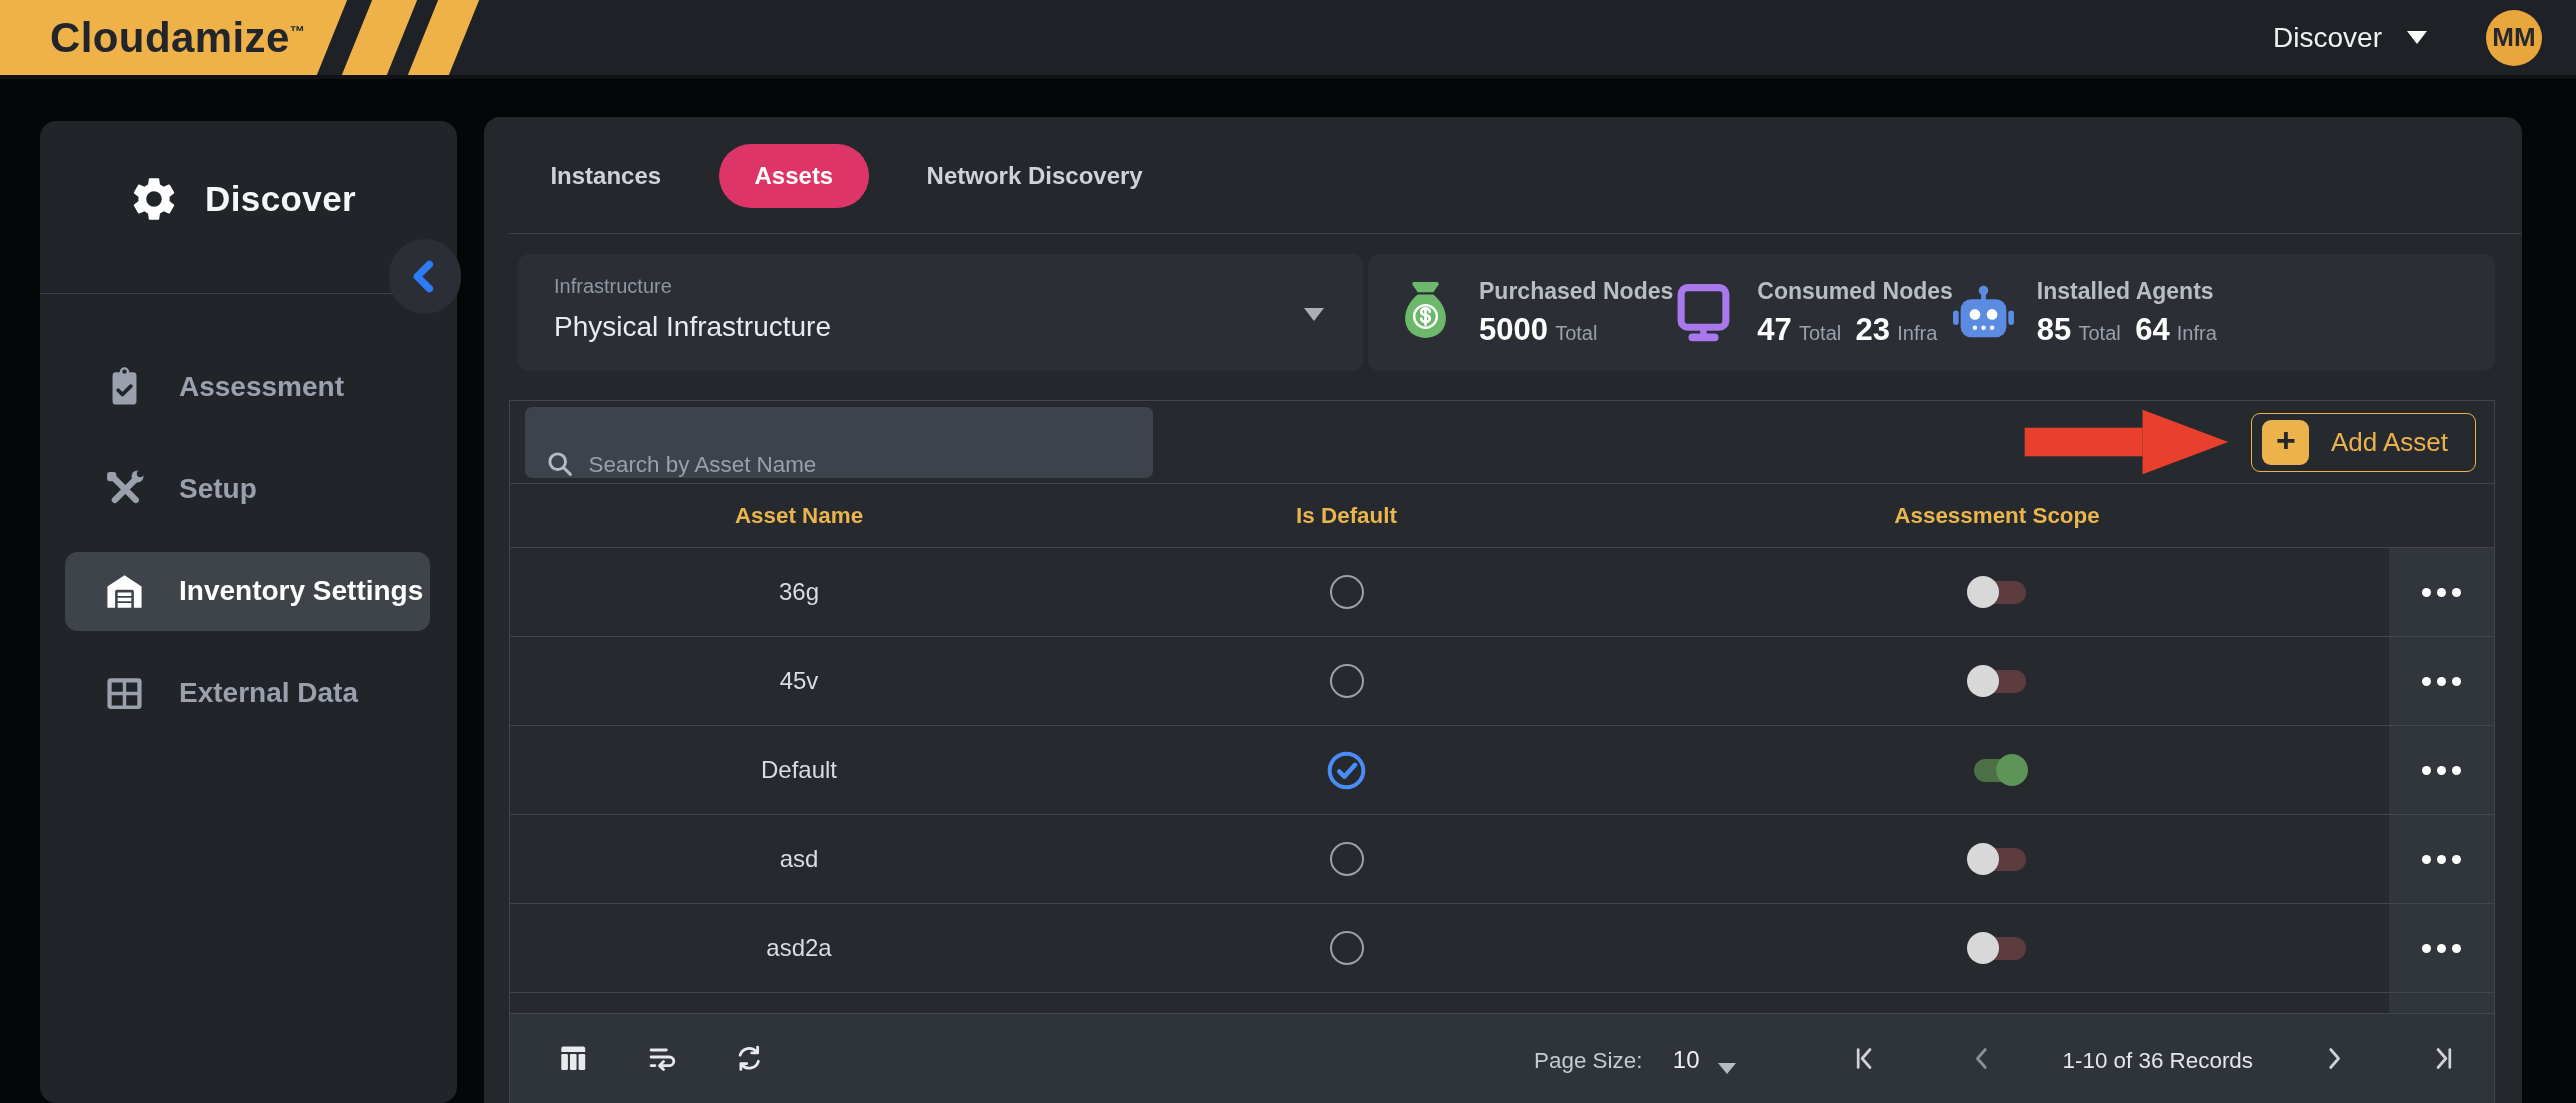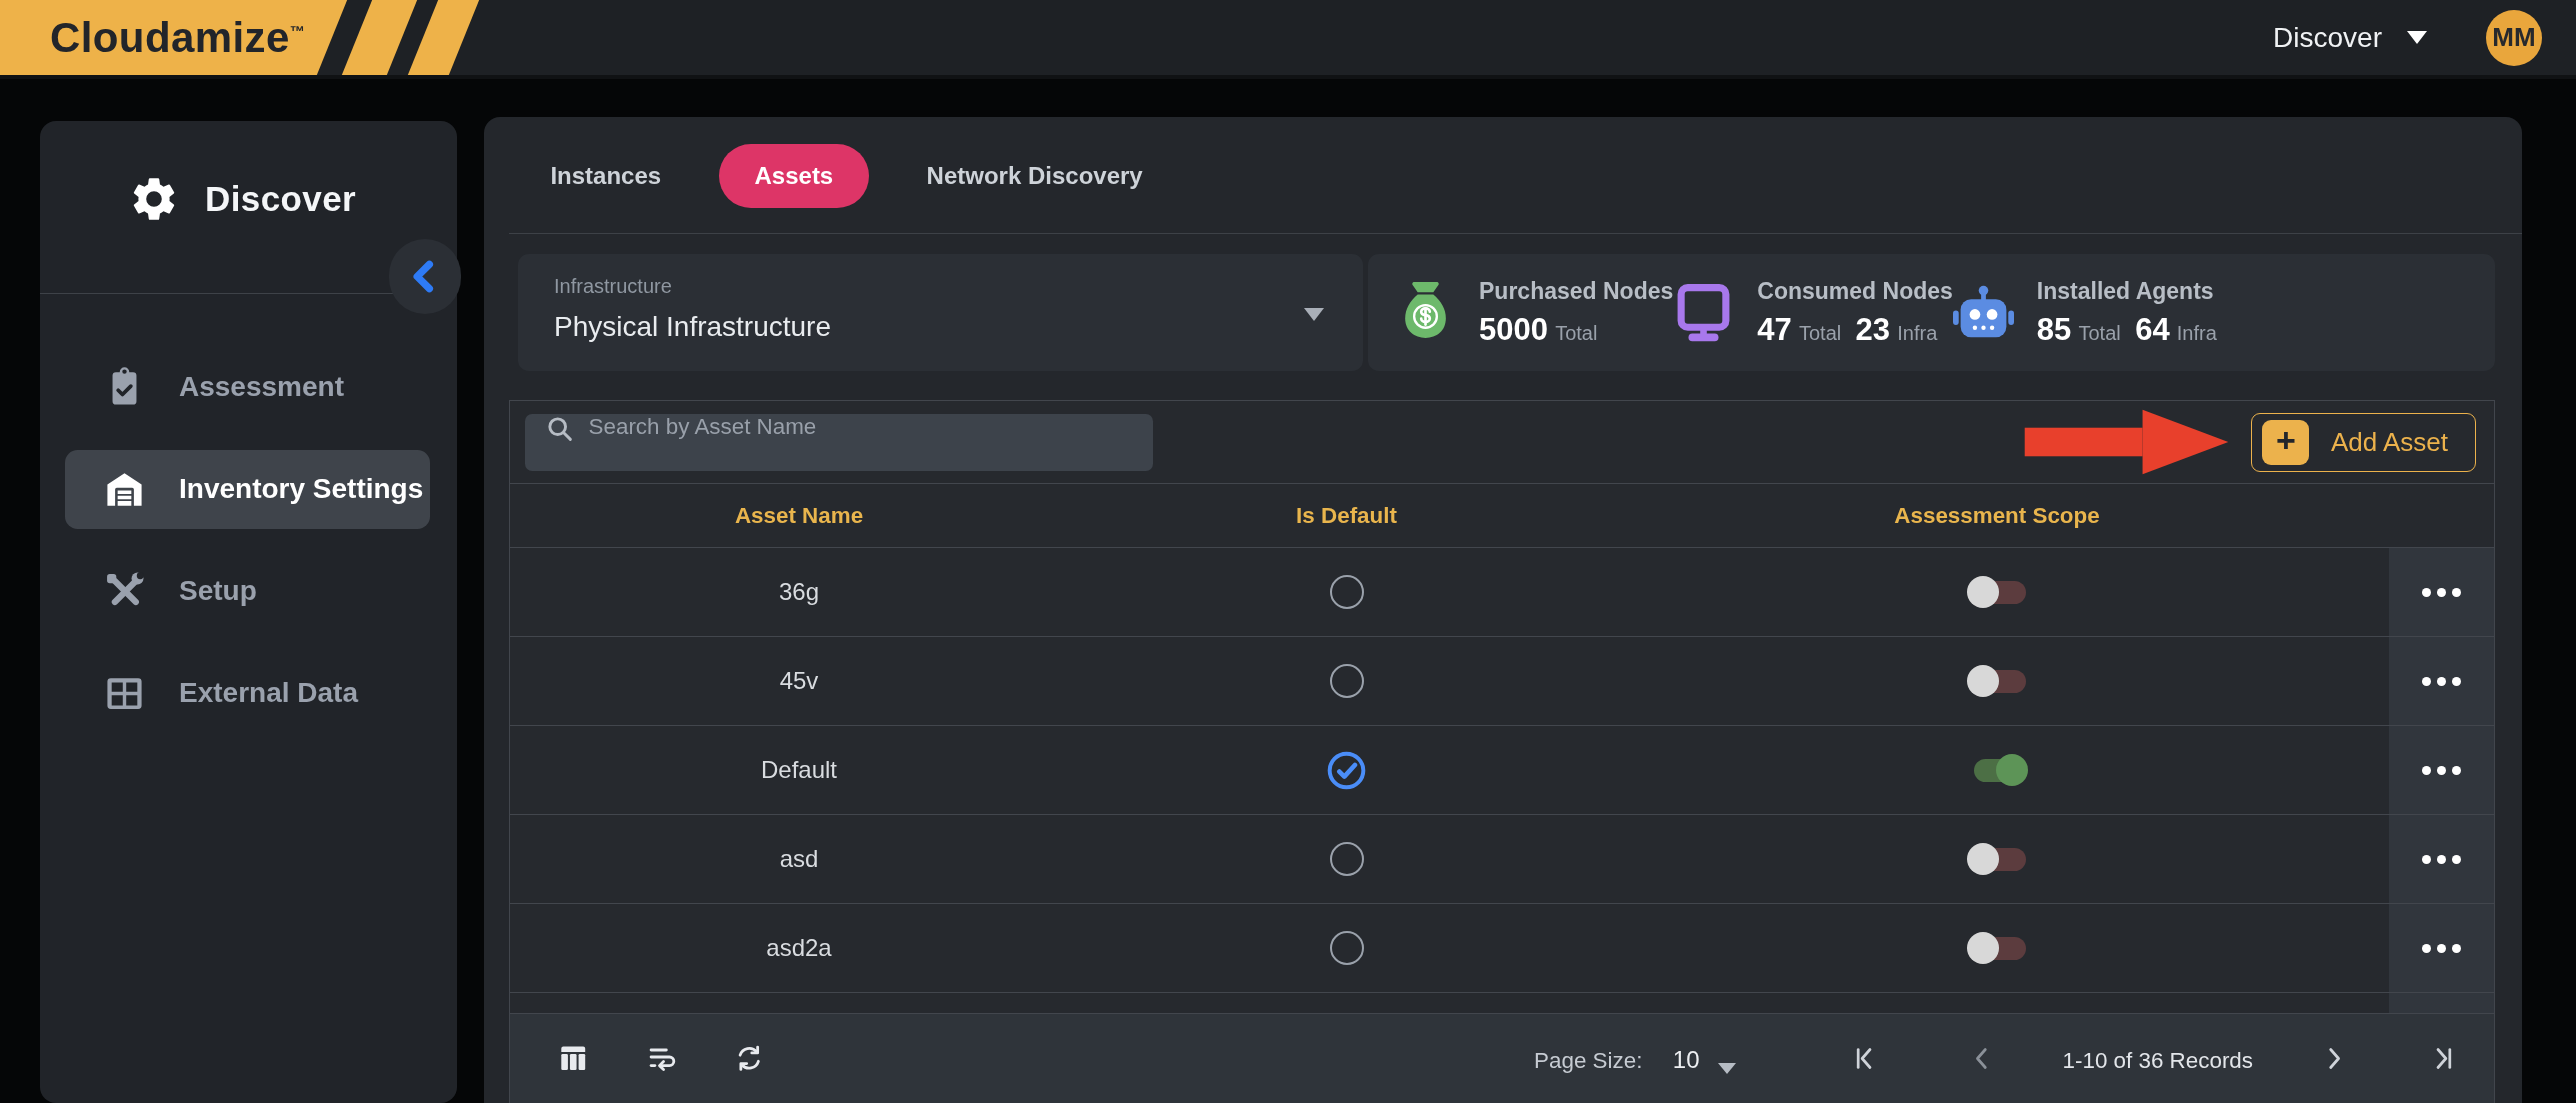--- a/index.html
+++ b/index.html
@@ -55,21 +55,21 @@
   .stat-text { display:flex; flex-direction:column; gap:6.3px; }
   .stat-title { font-size:23px; font-weight:600; color:#b8bec6; }
   .stat-values { display:flex; align-items:baseline; }
   .stat-num { font-size:31px; font-weight:700; color:#ffffff; }
   .stat-unit { font-size:20px; color:#9aa1ab; margin:0 14.4px 0 7.2px; }
   .stat-values .stat-unit:last-child { margin-right:0; }
 
   
   .table-wrap { margin:29px 27px 0 25px; border:0.9px solid #42464d; background:#26292e; }
   .search-row { position:relative; height:83px; display:flex; align-items:center; padding:0 18px 0 15.2px; border-bottom:0.9px solid #42464d; }
-  .search-input { width:628px; height:57px; background:#3d434b; border-radius:7.2px; display:flex; align-items:flex-start; gap:14.4px; padding:0 20px; }
+  .search-input { width:628px; height:71px; background:#3d434b; border-radius:7.2px; display:flex; align-items:flex-end; gap:14.4px; padding:0 20px; }
   .search-input svg { width:29px; height:29px; flex:0 0 auto; }
   .search-input input { flex:1; background:transparent; border:none; outline:none; font-size:22.4px; color:#c9ced5; font-family:"Liberation Sans", sans-serif; }
   .search-input input::placeholder { color:#99a0aa; opacity:1; }
   .red-arrow { position:absolute; right:265px; top:50%; transform:translateY(-50%); width:205px; height:75px; }
   .add-asset { margin-left:auto; display:flex; align-items:center; gap:21.5px; height:59px; border:1.8px solid #ecb24c; border-radius:9px; background:transparent; padding:0 27px 0 10.8px; cursor:pointer; }
   .plus-badge { width:47px; height:45px; background:#ecb24c; border-radius:9px; color:#23262b; font-size:34px; font-weight:700; display:flex; align-items:center; justify-content:center; padding-bottom:3.6px; }
   .add-label { font-size:26px; color:#ecb24c; font-family:"Liberation Sans", sans-serif; }
 
   .grid-cols { display:grid; grid-template-columns:578px 517px 784px 1fr; }
   .thead { height:64px; align-items:center; border-bottom:0.9px solid #42464d; }
@@ -143,36 +143,36 @@
         </svg>
     </div>
     <div class="sidebar-menu">
       <div class="menu-item">
         <svg viewBox="0 0 24 24" fill="currentColor">
             <path d="M17 3h-2.2a2.8 2.8 0 0 0-5.6 0H7a2 2 0 0 0-2 2v15a2 2 0 0 0 2 2h10a2 2 0 0 0 2-2V5a2 2 0 0 0-2-2zm-5-1.6a1.3 1.3 0 1 1 0 2.6 1.3 1.3 0 0 1 0-2.6z"></path>
             <path d="M8.3 13.6l2.5 2.5 4.9-4.9" fill="none" stroke="#212429" stroke-width="2.2" stroke-linecap="round" stroke-linejoin="round"></path>
           </svg>
         <span>Assessment</span>
       </div>
-      <div class="menu-item active">
-        <svg viewBox="0 0 24 24" fill="currentColor">
-            <path d="M12 2.5 2 9v12.5h4.5V12a1 1 0 0 1 1-1h9a1 1 0 0 1 1 1v9.5H22V9z"></path>
-            <path d="M8 12.6h8v2h-8zM8 15.7h8v2h-8zM8 18.8h8v2.7h-8z"></path>
-          </svg>
-        <span>Inventory Settings</span>
-      </div>
       <div class="menu-item">
         <svg viewBox="0 0 24 24" fill="currentColor">
             <rect x="10.7" y="1.5" width="3.6" height="21" rx="1.8" transform="rotate(45 12.5 12)"></rect>
             <rect x="10.7" y="1.5" width="3.6" height="21" rx="1.8" transform="rotate(-45 12.5 12)"></rect>
             <circle cx="19.6" cy="4.4" r="3.5"></circle>
             <circle cx="21.2" cy="2.8" r="2" fill="#212429"></circle>
             <rect x="1.8" y="1.8" width="5.4" height="5.4" rx="1.6"></rect>
           </svg>
         <span>Setup</span>
+      </div>
+      <div class="menu-item active">
+        <svg viewBox="0 0 24 24" fill="currentColor">
+            <path d="M12 2.5 2 9v12.5h4.5V12a1 1 0 0 1 1-1h9a1 1 0 0 1 1 1v9.5H22V9z"></path>
+            <path d="M8 12.6h8v2h-8zM8 15.7h8v2h-8zM8 18.8h8v2.7h-8z"></path>
+          </svg>
+        <span>Inventory Settings</span>
       </div>
       <div class="menu-item">
         <svg viewBox="0 0 24 24" fill="currentColor">
             <path d="M20 3H4a2 2 0 0 0-2 2v14a2 2 0 0 0 2 2h16a2 2 0 0 0 2-2V5a2 2 0 0 0-2-2zm-9 16H4.5v-6H11zm0-8H4.5V5.5H11zm8.5 8H13v-6h6.5zm0-8H13V5.5h6.5z"></path>
           </svg>
         <span>External Data</span>
       </div>
     </div>
   </div>
 

